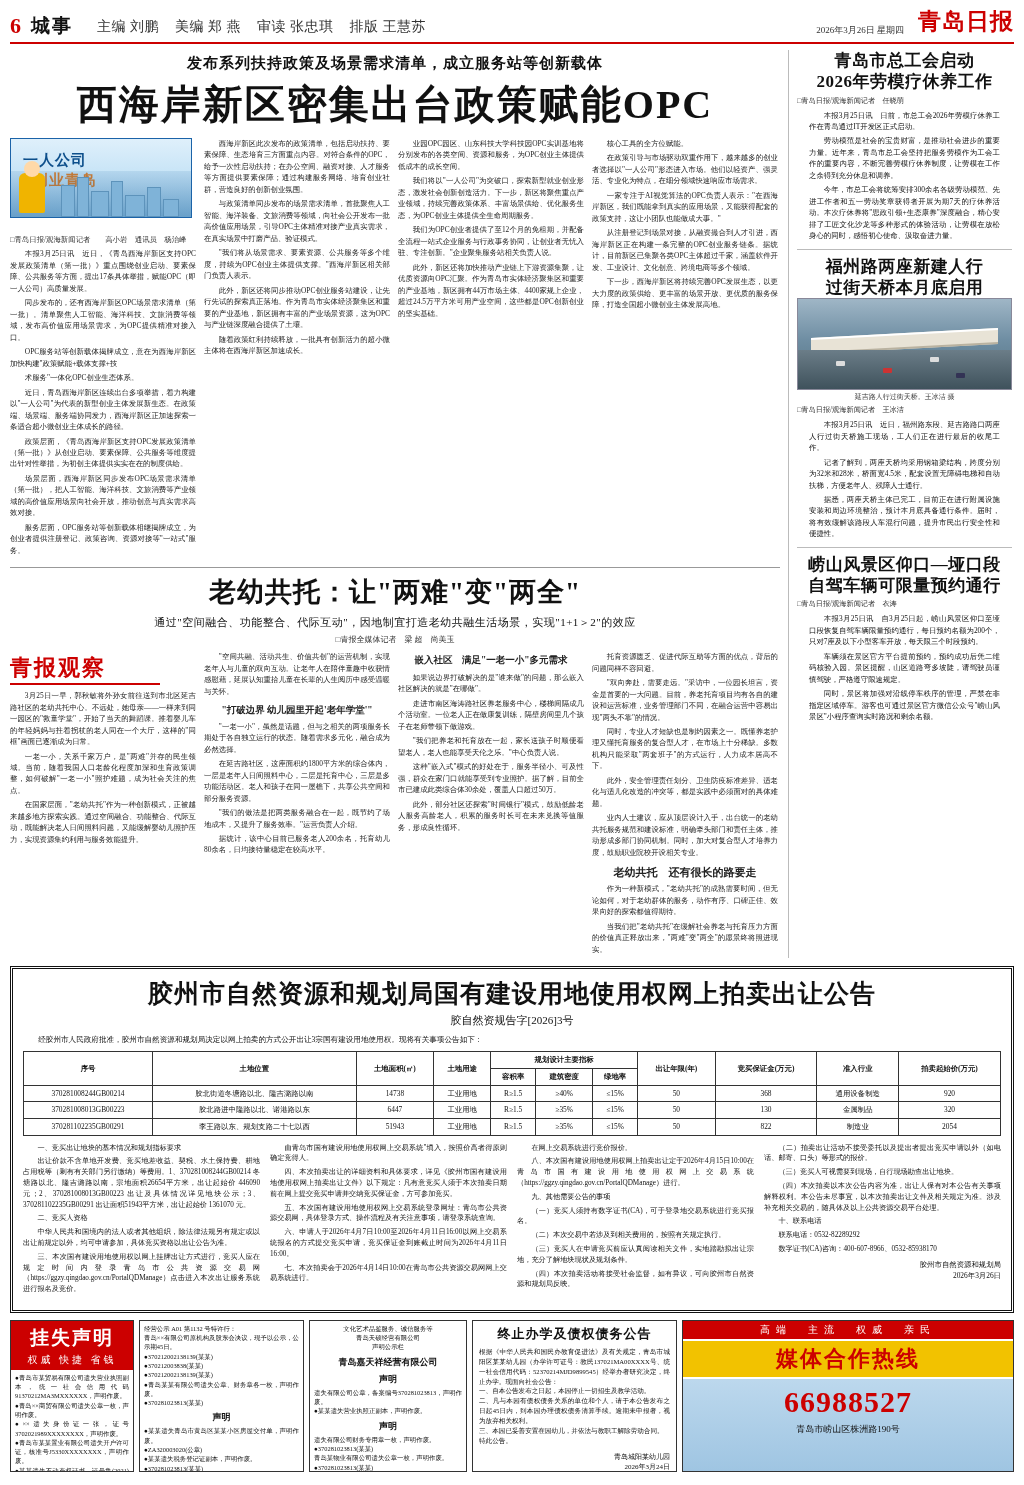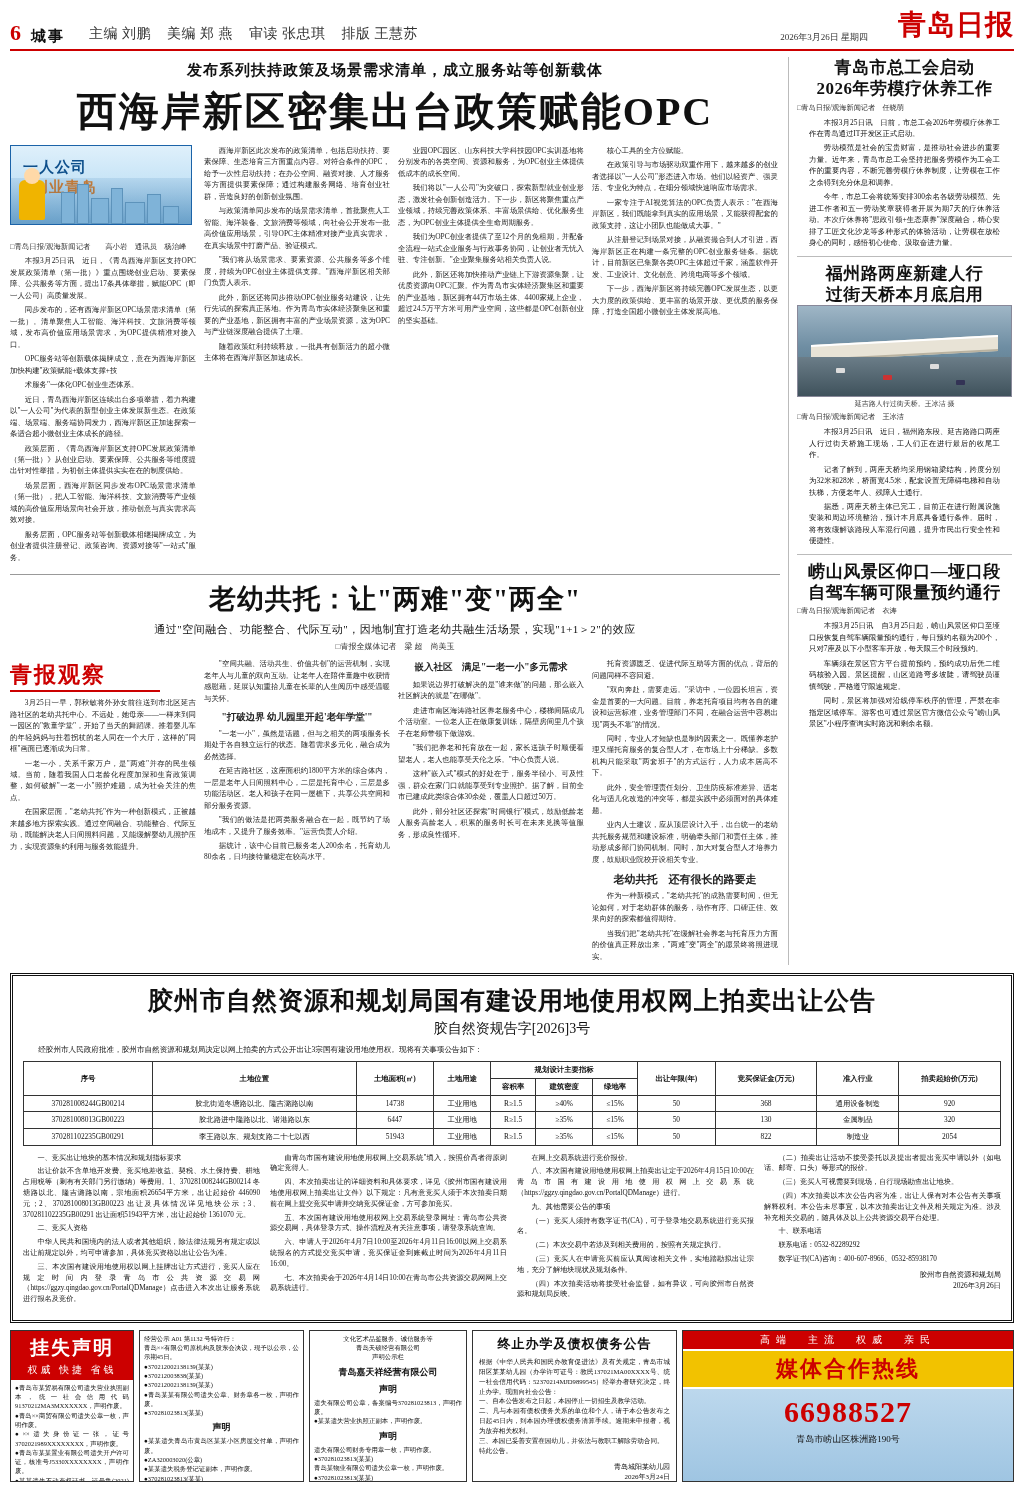--- a/index.html
+++ b/index.html
@@ -10,26 +10,26 @@
     font-family:"Liberation Serif", serif;
     color:#111;
     position:relative;
     overflow:hidden;
   }
   .page { width:1024px; height:1485px; position:relative; padding:6px 10px 0 10px; }
 
   
   .masthead { display:flex; align-items:flex-end; gap:10px; border-bottom:2px solid #c00; padding-bottom:3px; }
   .folio { font-size:22px; font-weight:bold; color:#c00; font-family:"Liberation Serif",serif; }
-  .section-name { font-size:15px; font-weight:bold; letter-spacing:2px; }
+  .section-name { font-size:19px; font-weight:bold; letter-spacing:2px; }
   .staff { font-size:14px; color:#333; margin-left:14px; padding-bottom:3px; letter-spacing:.5px; }
   .staff span { margin-right:12px; }
   .masthead-right { margin-left:auto; display:flex; align-items:flex-end; gap:14px; padding-bottom:2px; }
   .issue-date { font-size:9px; color:#333; }
-  .paper-logo { font-size:28px; font-weight:bold; color:#c00; letter-spacing:1px; font-family:"Liberation Serif",serif;margin-left:16px; }
+  .paper-logo { font-size:23px; font-weight:bold; color:#c00; letter-spacing:1px; font-family:"Liberation Serif",serif; }
 
   
   .top-area { display:flex; gap:8px; margin-top:6px; }
   .left-block { width:770px; }
   .right-rail { width:224px; border-left:1px solid #bbb; padding-left:8px; }
 
   .kicker { text-align:center; font-size:15px; font-weight:bold; letter-spacing:1px; margin-top:4px; }
   .headline-main { text-align:center; font-size:40px; font-weight:bold; letter-spacing:2px; margin:4px 0 6px; font-family:"Liberation Serif",serif; }
 
   
@@ -67,21 +67,21 @@
   .rr-sep { border-top:1px solid #bbb; margin:7px 0 6px; }
   .rr-photo { width:100%; height:92px; background:linear-gradient(180deg,#9fb6c6 0%,#6f8ea3 45%,#51707f 100%); position:relative; overflow:hidden; border:1px solid #889; }
   .rr-photo .bridge { position:absolute; left:6%; right:6%; top:38%; height:16px; background:#e8e3d6; border-top:2px solid #fff; border-bottom:2px solid #b9b2a0; transform:skewY(-3deg); }
   .rr-photo .road { position:absolute; left:0; right:0; bottom:0; height:44%; background:linear-gradient(180deg,#6b7d88,#3f525c); }
   .rr-photo .car { position:absolute; width:9px; height:5px; background:#ddd; border-radius:1px; }
   .photo-cap { font-size:7px; color:#333; text-align:center; margin-top:2px; }
 
   
   .notice { margin-top:8px; border:3px double #111; padding:8px 10px 12px; }
   .notice-title { text-align:center; font-size:25px; font-weight:bold; letter-spacing:1px; }
-  .notice-sub { text-align:center; font-size:14px; margin-top:3px; }
+  .notice-sub { text-align:center; font-size:11px; margin-top:3px; }
   .notice-lead { font-size:7.6px; margin:6px 0 6px; text-indent:2em; line-height:1.5; }
   table.auc { width:100%; border-collapse:collapse; font-size:7.4px; }
   table.auc th, table.auc td { border:1px solid #333; padding:3px 2px; text-align:center; vertical-align:middle; line-height:1.3; }
   table.auc th { font-weight:bold; }
   .notice-cols { display:flex; gap:10px; margin-top:7px; font-size:7.2px; line-height:1.5; text-align:justify; }
   .notice-cols > div { flex:1; }
   .notice-cols p { margin:0 0 3px; text-indent:2em; }
   .sign { text-align:right; font-size:7.4px; margin-top:4px; line-height:1.5; }
 
   

